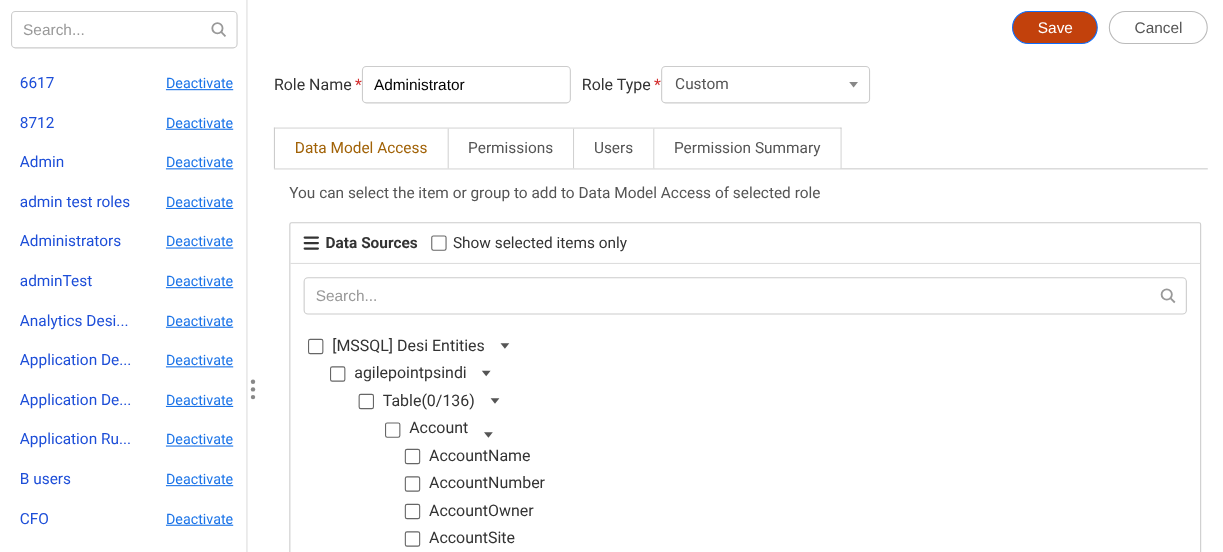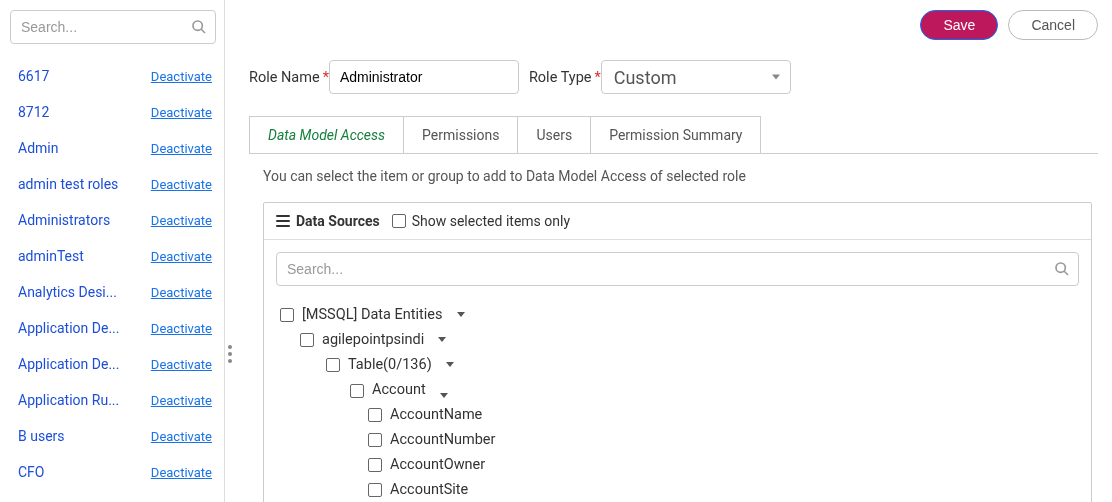--- a/index.html
+++ b/index.html
@@ -97,21 +97,21 @@
     .btn {
       height: 30px;
       padding: 0 22px;
       border-radius: 16px;
       font-size: 14px;
       cursor: pointer;
       border: 1px solid transparent;
       display: inline-flex;
       align-items: center;
     }
-    .btn-primary { background: #be185d; color: #fff; border-color: #0d6efd; }
+    .btn-primary { background: #c2410c; color: #fff; border-color: #0d6efd; }
     .btn-secondary { background: #fff; color: #555; border-color: #bbb; }
     .form-row {
       display: flex;
       align-items: center;
       margin-bottom: 22px;
     }
     .form-label { font-size: 14.5px; color: #333; }
     .req { color: #d32f2f; margin-left: 3px; }
     .form-input {
       height: 34px;
@@ -119,21 +119,21 @@
       border-radius: 4px;
       padding: 0 10px;
       font-size: 14px;
       width: 190px;
     }
     .form-select {
       height: 34px;
       border: 1px solid #ccc;
       border-radius: 4px;
       padding: 0 30px 0 12px;
-      font-size: 18px;
+      font-size: 14px;
       width: 190px;
       position: relative;
       display: flex;
       align-items: center;
       color: #555;
     }
     .select-caret {
       position: absolute;
       right: 10px;
       top: 50%;
@@ -152,21 +152,21 @@
     }
     .tab {
       padding: 10px 18px;
       font-size: 14px;
       color: #555;
       border-right: 1px solid #ccc;
       cursor: pointer;
       background: #fff;
     }
     .tab:last-child { border-right: none; }
-    .tab.active { color: #15803d; font-style: italic; }
+    .tab.active { color: #a16207; }
     .tab-content {
       border-top: 1px solid #ccc;
       padding: 14px 0 0 14px;
     }
     .hint { color: #555; font-size: 14px; margin-bottom: 18px; }
     
     .panel {
       border: 1px solid #ccc;
       border-radius: 2px;
       margin-right: 6px;
@@ -330,21 +330,21 @@
           <input type="text" placeholder="Search..." style="">
           <svg class="search-icon" viewBox="0 0 24 24" fill="none" stroke="#999" stroke-width="2.5">
               <circle cx="10" cy="10" r="7"></circle>
               <line x1="21" y1="21" x2="15" y2="15"></line>
             </svg>
         </div>
 
         <div class="tree">
           <div class="tree-row lvl-0">
             <div class="checkbox"></div>
-            <span>[MSSQL] Data Entities</span>
+            <span>[MSSQL] Desi Entities</span>
             <span class="tree-chevron"></span>
           </div>
           <div class="tree-row lvl-1">
             <div class="checkbox"></div>
             <span>agilepointpsindi</span>
             <span class="tree-chevron"></span>
           </div>
           <div class="tree-row lvl-2">
             <div class="checkbox"></div>
             <span>Table(0/136)</span>

